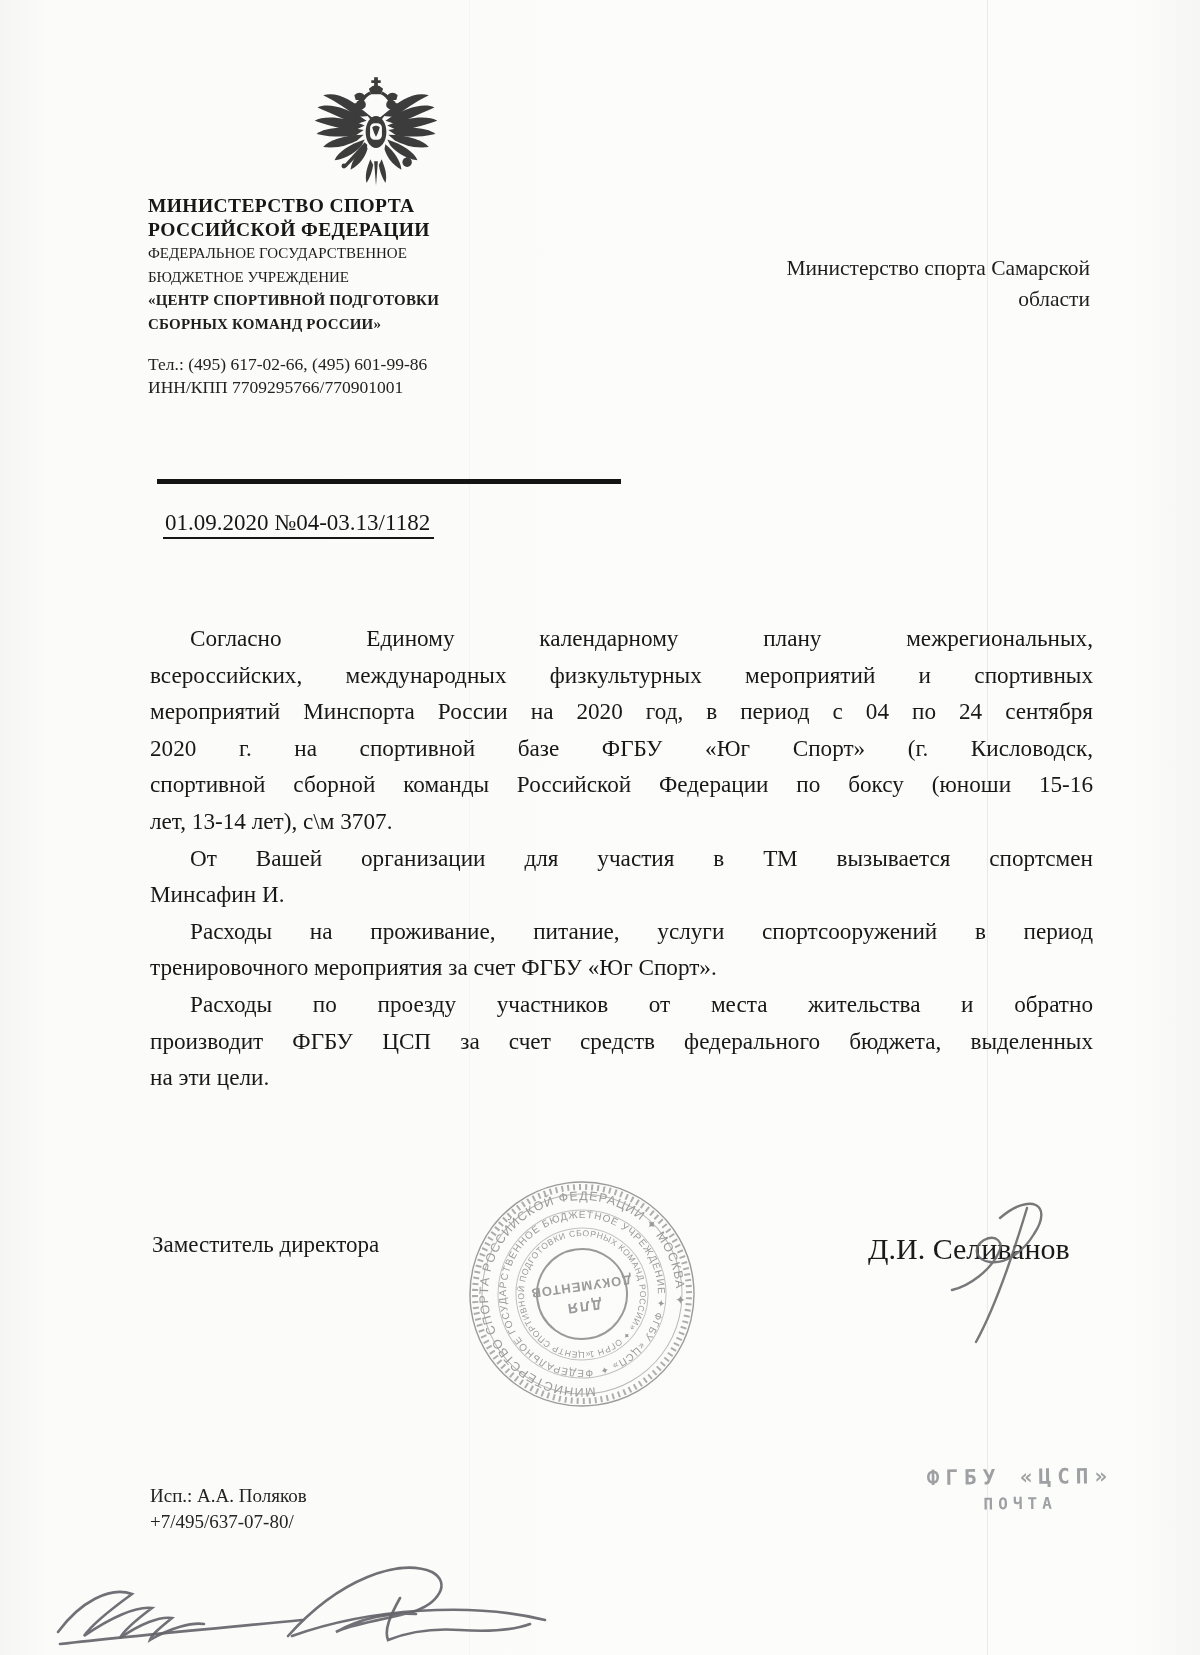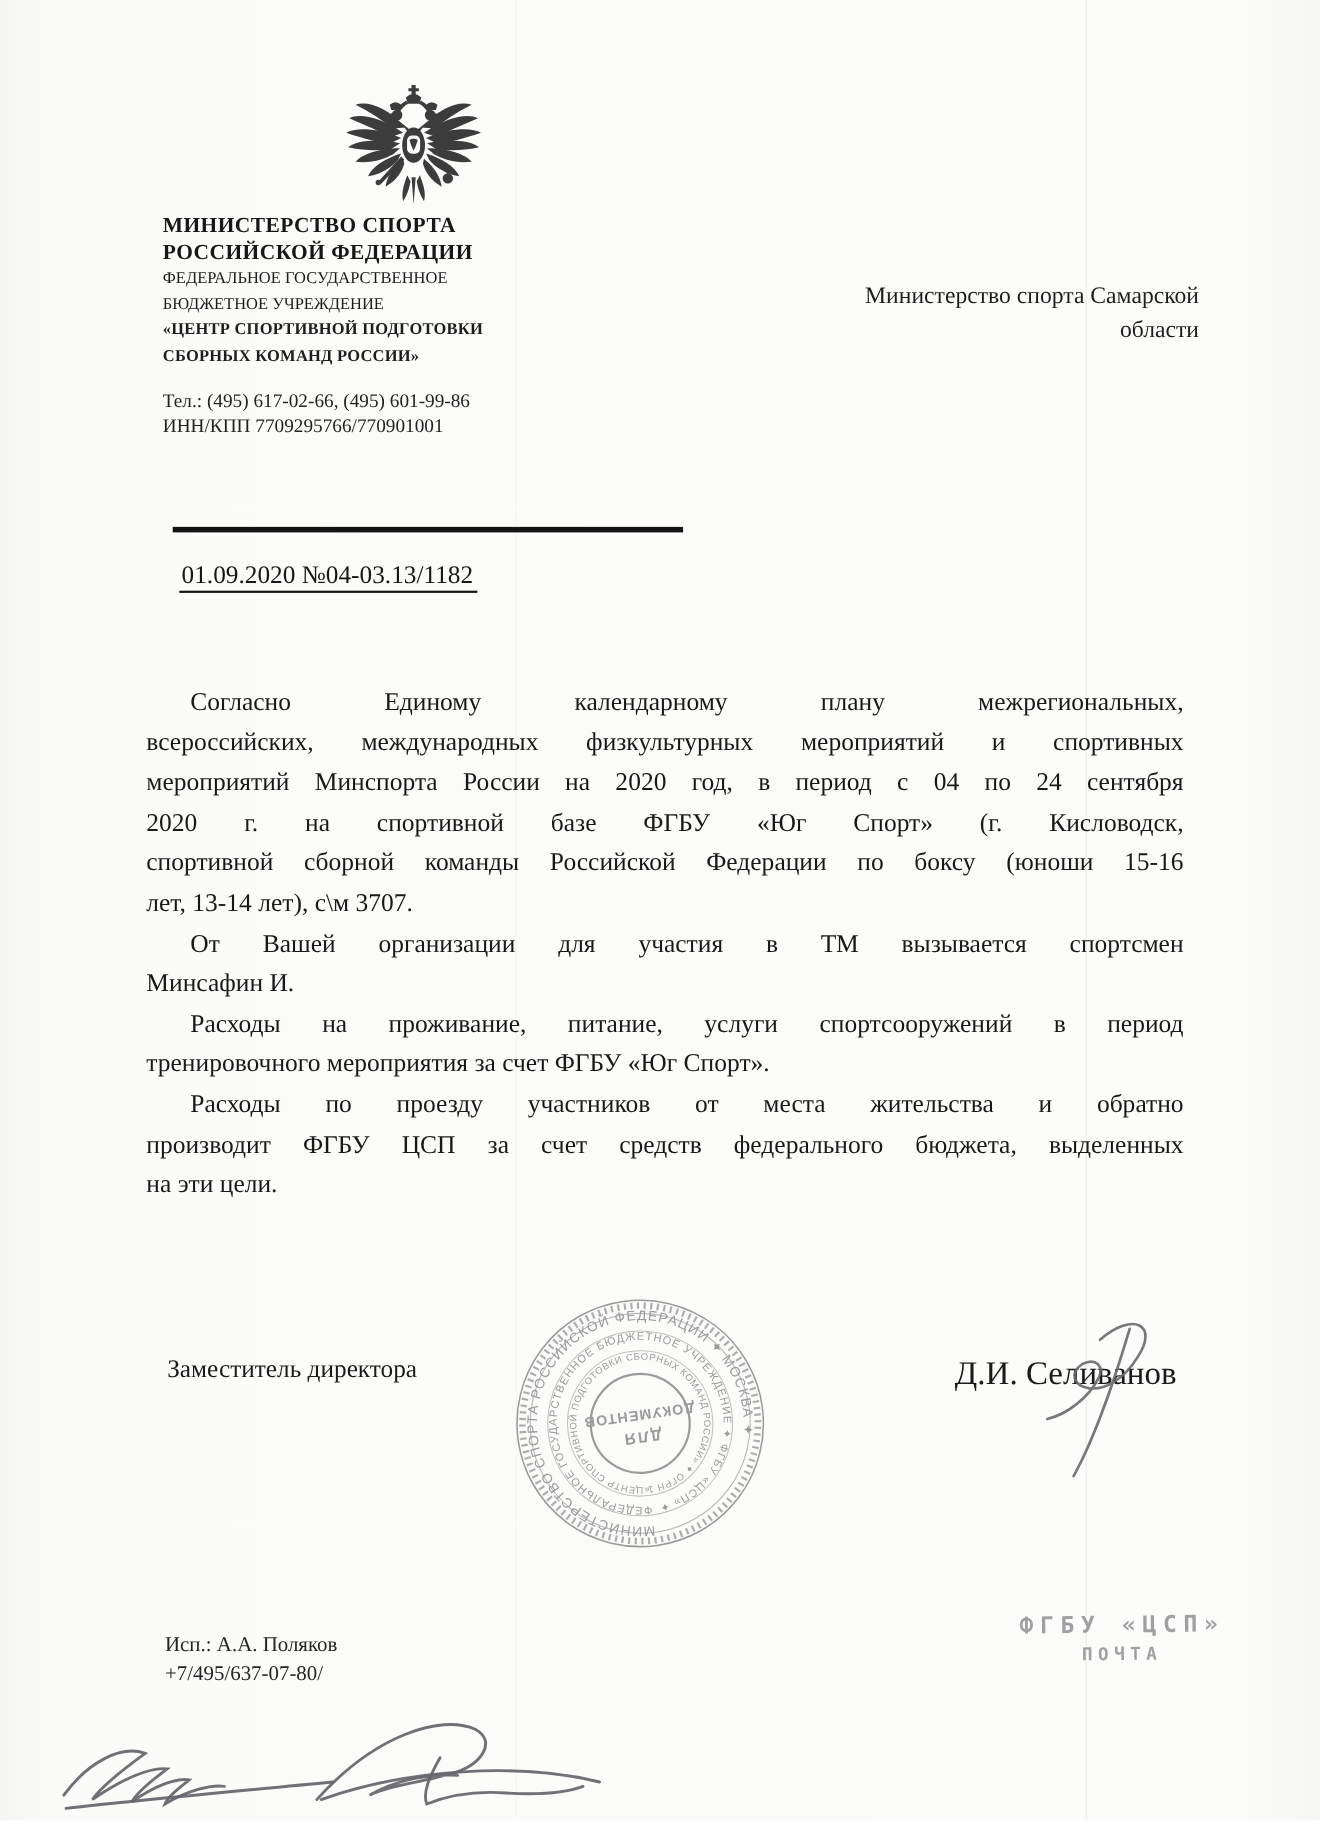--- a/index.html
+++ b/index.html
@@ -14,21 +14,21 @@
   .ministry{font-weight:bold;font-size:19.5px;line-height:24px;letter-spacing:.4px;color:#171717;}
   .org{font-size:15px;line-height:23.5px;color:#1d1d1d;}
   .org .b{font-weight:bold;letter-spacing:.2px;}
   .addr{font-size:17.5px;line-height:23px;margin-top:17px;color:#222;}
   .rule{left:157px;top:479px;width:464px;height:5px;background:#141414;}
   .refline{left:163px;top:490px;font-size:23px;color:#161616;
            border-bottom:2px solid #161616;padding:0 4px 1px 2px;margin-top:20px;}
   .recipient{left:640px;top:253px;width:450px;text-align:right;
              font-size:21.5px;line-height:31px;color:#1d1d1d;}
   
-  #body-text{left:133px;top:620px;width:943px;font-size:23.2px;color:#181818;}
+  #body-text{left:150px;top:620px;width:943px;font-size:23.2px;color:#181818;}
   #body-text .ln{height:36.6px;line-height:36.6px;text-align:justify;text-align-last:justify;white-space:nowrap;}
   #body-text .ln.last{text-align-last:left;white-space:normal;}
   #body-text .ln.first{text-indent:40px;}
   
   .sig-pos{left:152px;top:1232px;font-size:23px;color:#1a1a1a;}
   .sig-name{left:868px;top:1232px;font-size:30px;color:#1a1a1a;}
   
   .stamp{left:422px;top:1134px;filter:blur(.35px);opacity:.88;}
   .stamp text{font-family:"Liberation Sans","DejaVu Sans",sans-serif;fill:#8d8d8f;}
   .sig-scribble{stroke:#6a6a6e;fill:none;stroke-width:2.4;stroke-linecap:round;opacity:.9;}

